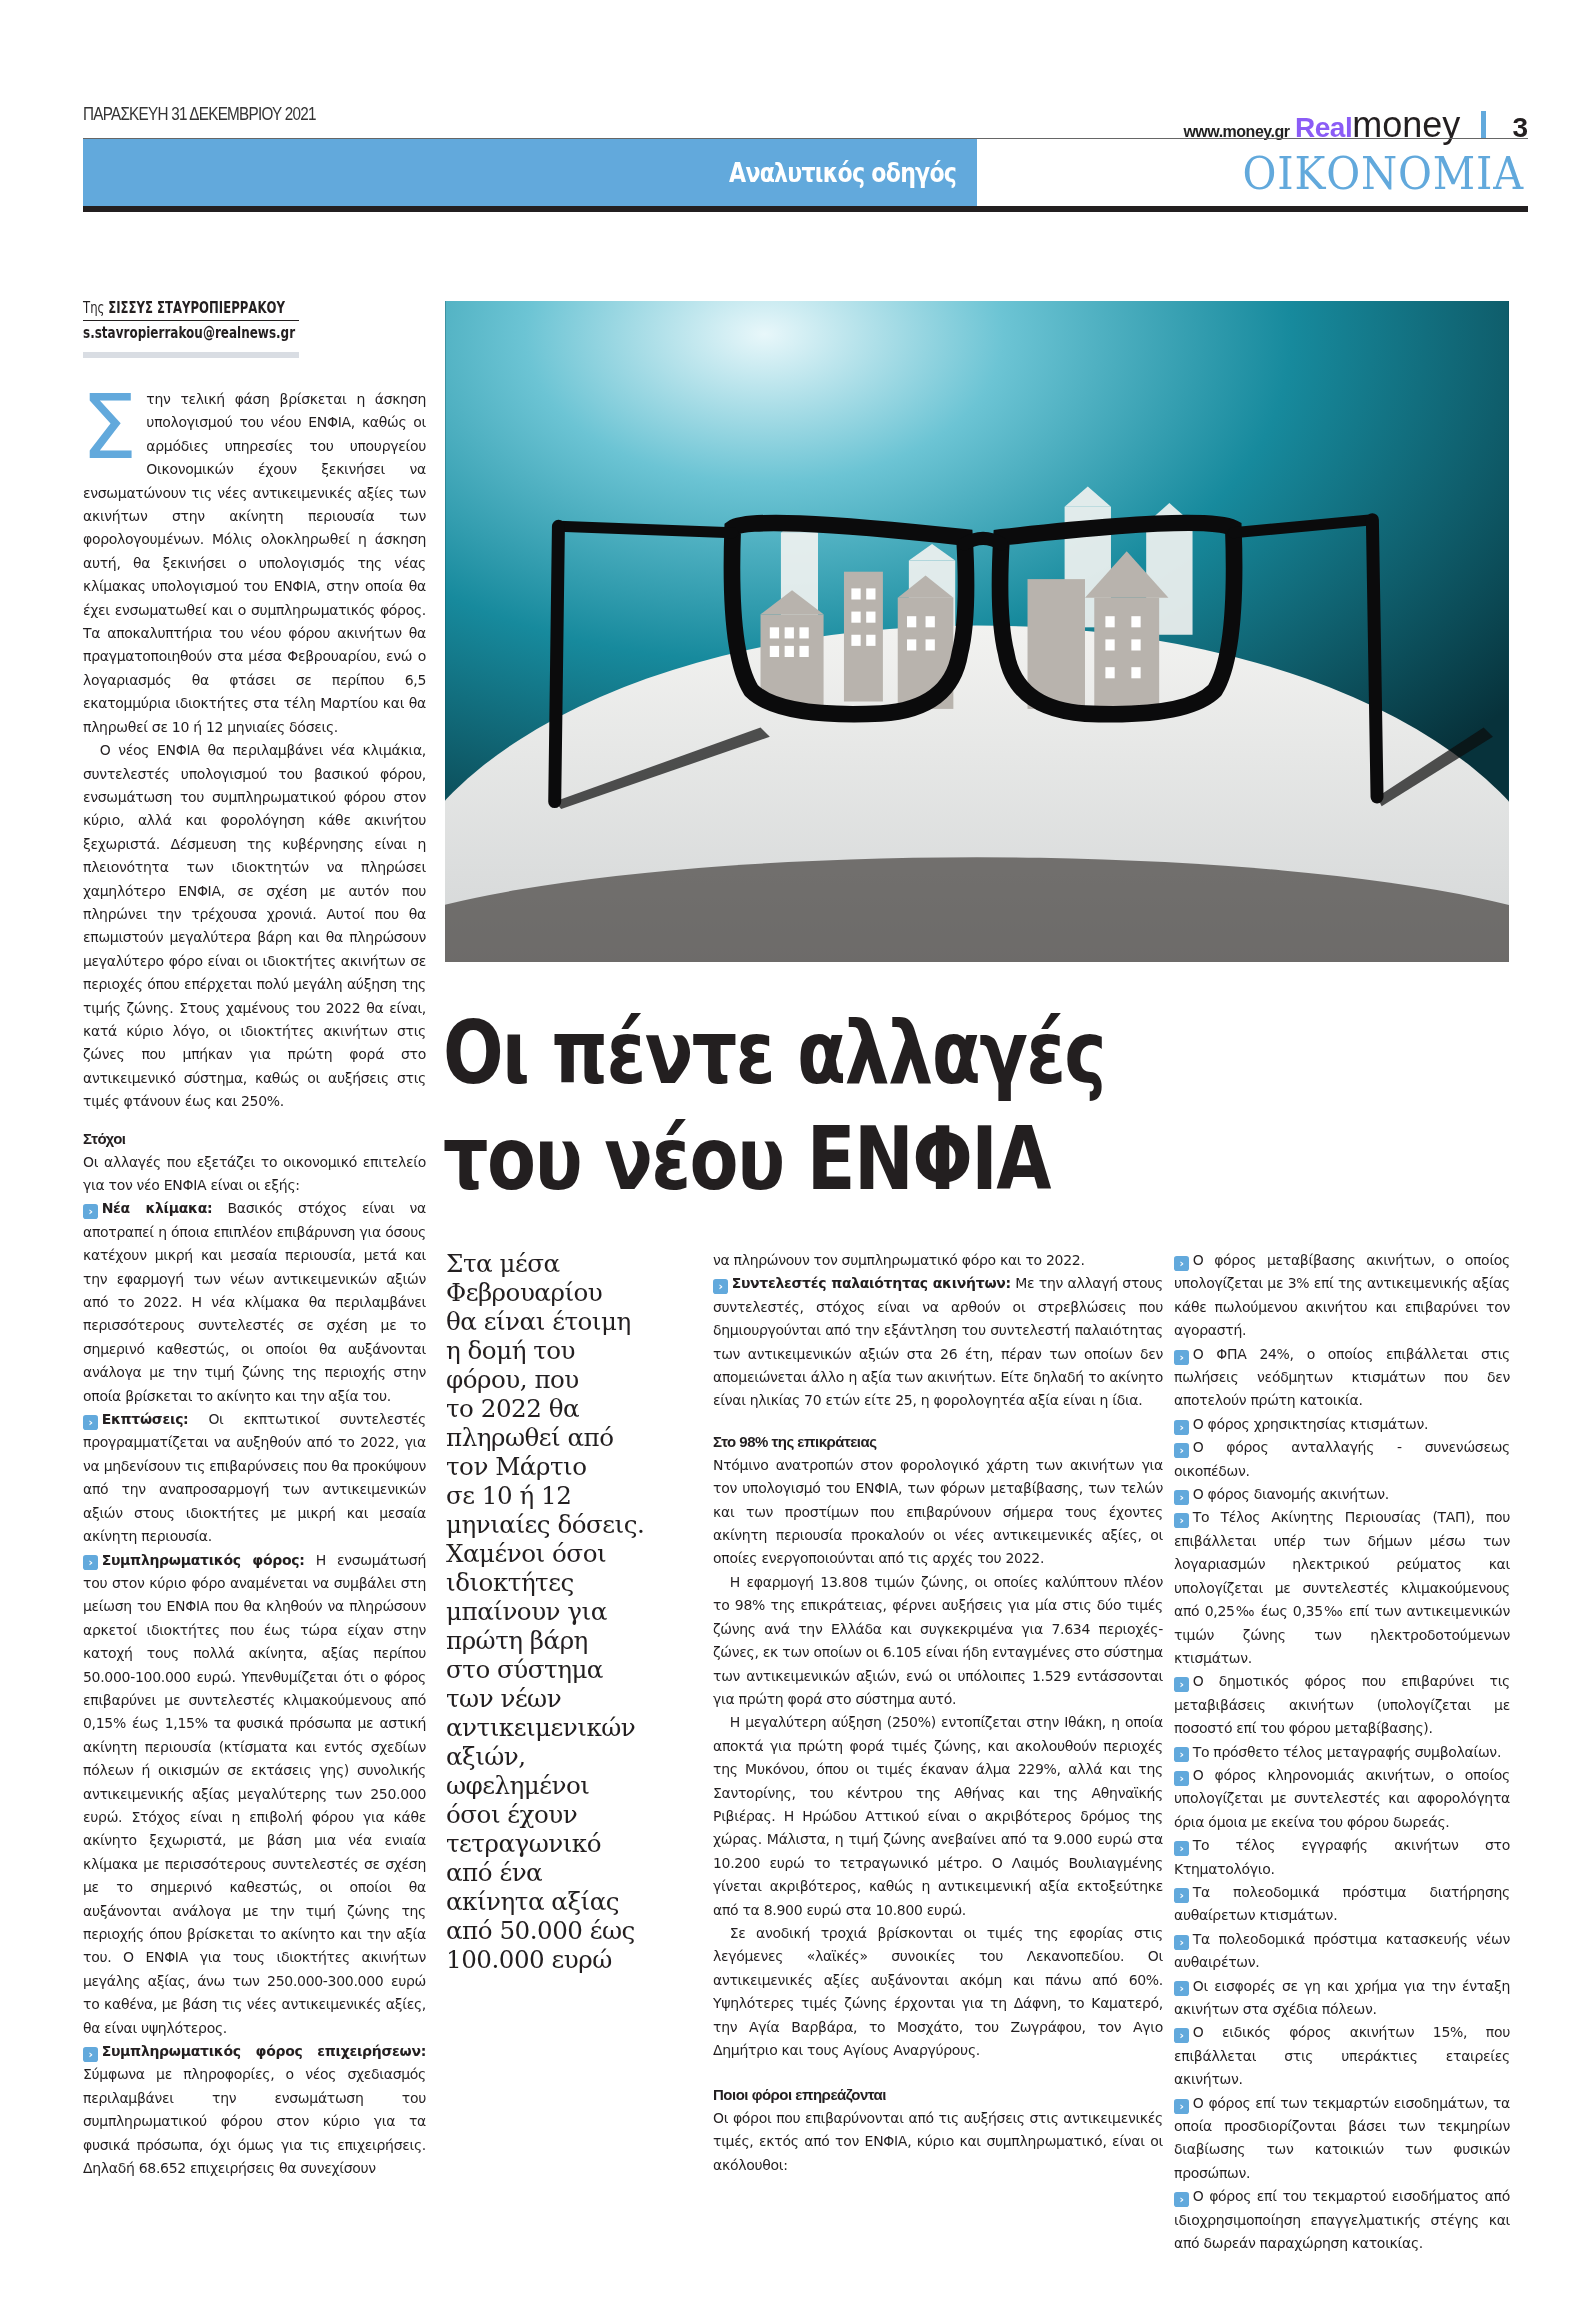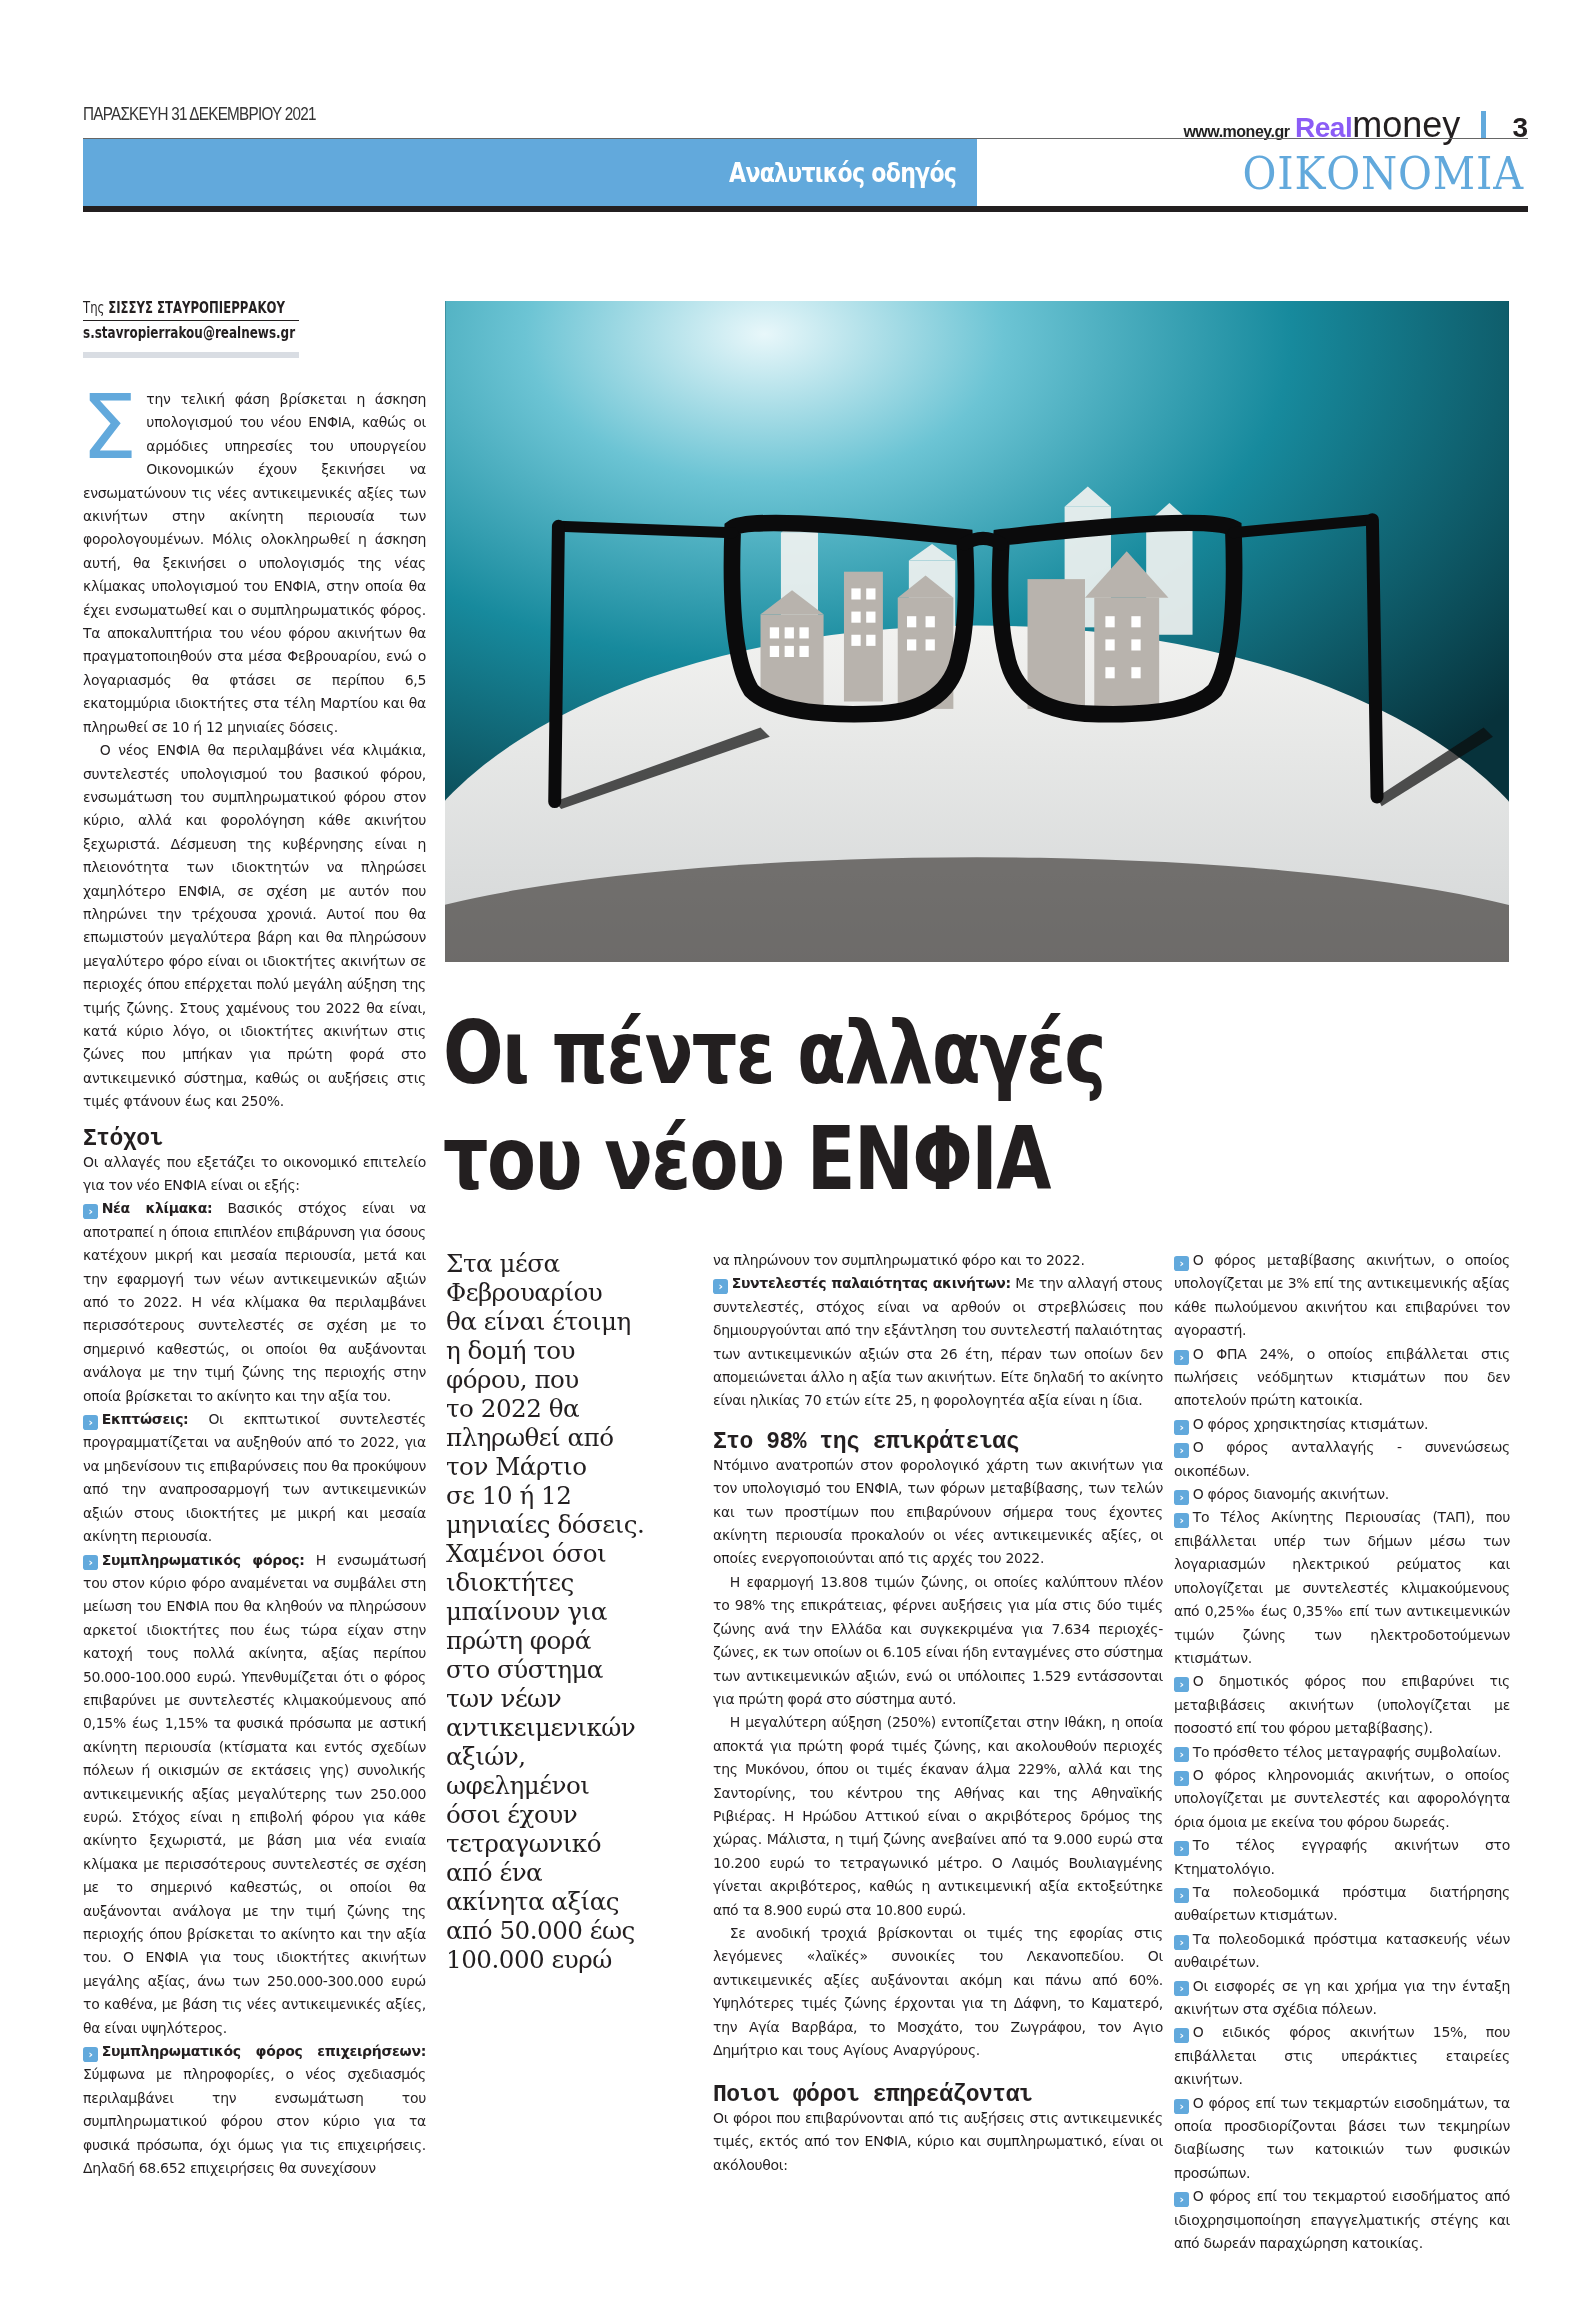--- a/index.html
+++ b/index.html
@@ -24,21 +24,21 @@
   .byline .author b { font-weight:bold; }
   .byline .sep { height:0.9px; background:#231f20; margin:2.8px 0 3.7px; }
   .byline .email { font-family:"DejaVu Sans", sans-serif; font-weight:bold; font-size:15px; transform:scaleX(0.8); transform-origin:left; white-space:nowrap; }
   .byline .greybar { height:6.5px; background:#d9dde3; margin-top:9.3px; }
 
   .col { position:absolute; font-family:"DejaVu Sans", sans-serif; font-size:14px; line-height:23.4px; color:#231f20; text-align:justify; letter-spacing:-0.3px; }
   .col1 { left:83px; top:388px; width:343px; }
   .col p { margin:0; }
   .col p.indent { text-indent:16.7px; }
   .dropcap { float:left; font-family:"DejaVu Sans", sans-serif; font-size:89px; line-height:70px; color:#62a9dc; margin:3.7px 9.3px 0 -1.9px; font-weight:normal; }
-  .subhead { font-family:Liberation Mono, monospace; font-weight:bold; font-size:23px; line-height:24px; margin-top:13px; letter-spacing:-0.5px; }
+  .subhead { font-family:Liberation Sans, sans-serif; font-weight:bold; font-size:15px; line-height:24px; margin-top:13px; letter-spacing:-0.5px; }
   .bullet { display:inline-block; width:15px; height:15px; background:#62a9dc; border-radius:2.8px; color:#fff; font-size:11px; line-height:15px; text-align:center; vertical-align:-1.9px; margin-right:3.7px; font-weight:bold; text-indent:0; }
   .col b { font-weight:bold; }
 
   .photo { position:absolute; left:445px; top:301px; width:1064px; height:661px; overflow:hidden; background:#0d4a57; }
 
   .headline { position:absolute; left:443px; top:1000px; font-family:"DejaVu Sans", sans-serif; font-weight:bold; font-size:87px; line-height:106px; color:#231f20; letter-spacing:-1.9px; transform:scaleX(0.82); transform-origin:left; white-space:nowrap; }
 
   .pullquote { position:absolute; left:446px; top:1249px; width:223px; font-family:"DejaVu Serif", serif; font-size:24.6px; line-height:29px; color:#231f20; letter-spacing:-0.5px; }
   .pullquote div { white-space:nowrap; }
 
@@ -173,21 +173,21 @@
   <div>η δομή του</div>
   <div>φόρου, που</div>
   <div>το 2022 θα</div>
   <div>πληρωθεί από</div>
   <div>τον Μάρτιο</div>
   <div>σε 10 ή 12</div>
   <div>μηνιαίες δόσεις.</div>
   <div>Χαμένοι όσοι</div>
   <div>ιδιοκτήτες</div>
   <div>μπαίνουν για</div>
-  <div>πρώτη φορά</div>
+  <div>πρώτη βάρη</div>
   <div>στο σύστημα</div>
   <div>των νέων</div>
   <div>αντικειμενικών</div>
   <div>αξιών,</div>
   <div>ωφελημένοι</div>
   <div>όσοι έχουν</div>
   <div>τετραγωνικό</div>
   <div>από ένα</div>
   <div>ακίνητα αξίας</div>
   <div>από 50.000 έως</div>

